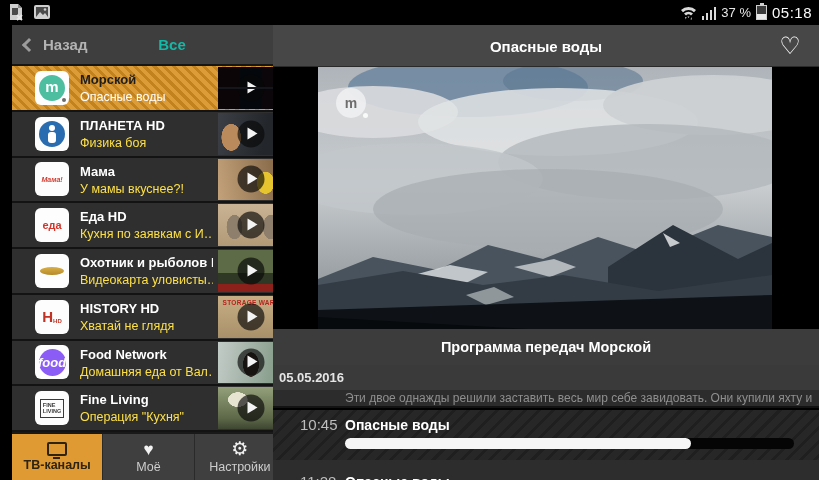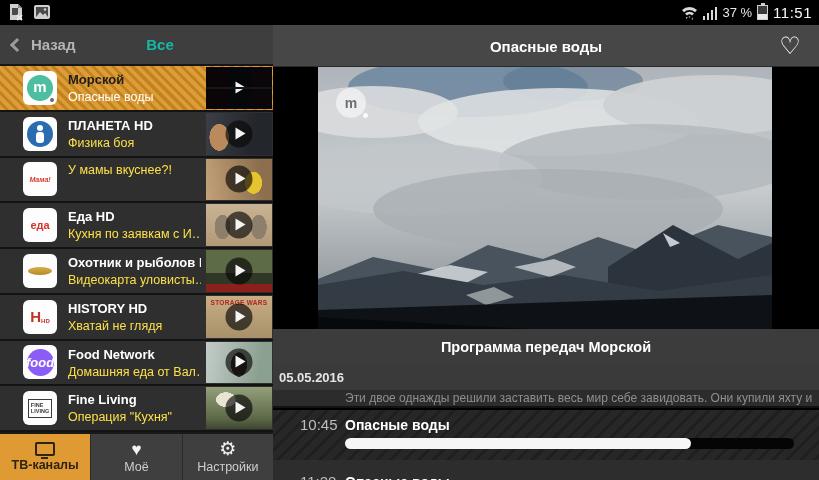--- a/index.html
+++ b/index.html
@@ -14,21 +14,21 @@
   .sb-time { color:#fafafa; font-size:15px; letter-spacing:.5px; }
   .sigbars { display:flex; align-items:flex-end; gap:1.5px; height:14px; }
   .sigbars i { display:block; width:2.5px; background:#d9d9d9; }
   .sigbars i:nth-child(1){height:4px}.sigbars i:nth-child(2){height:7px}
   .sigbars i:nth-child(3){height:10px}.sigbars i:nth-child(4){height:13px}
   .battery { position:relative; width:11px; height:15px; border:1px solid #cfcfcf; background:#3a3a3a; }
   .battery::before { content:""; position:absolute; top:-3px; left:3px; width:4px; height:2px; background:#cfcfcf; }
   .battery .fill { position:absolute; bottom:0; left:0; width:100%; height:40%; background:#e9e9e9; }
 
   
-  .left-panel { position:absolute; left:0; top:25px; width:273px; height:455px; background:#262626; }
+  .left-panel { position:absolute; left:12px; top:25px; width:273px; height:455px; background:#262626; }
   .lheader { position:absolute; left:0; top:0; width:100%; height:41px; background:#3e3e3e; border-bottom:2px solid #161616; }
   .back-btn { position:absolute; left:12px; top:0; height:39px; display:flex; align-items:center; gap:9px; cursor:pointer; }
   .chev { width:10px; height:10px; border-left:3px solid #9c9c9c; border-bottom:3px solid #9c9c9c; transform:rotate(45deg); margin-top:1px; }
   .back-label { color:#b3b3b3; font-size:15px; font-weight:bold; }
   .lheader-title { position:absolute; left:160px; top:0; height:39px; display:flex; align-items:center; transform:translateX(-50%); color:#14b8a6; font-size:15px; font-weight:bold; }
 
   .chan-list { position:absolute; left:0; top:41px; width:273px; height:366px; display:flex; flex-direction:column; }
   .chan { position:relative; flex:1; background:#2f2f2f; border-bottom:2px solid #131313; overflow:hidden; }
   .chan.sel { background:repeating-linear-gradient(45deg,#dc9c38 0 4px,#c2831f 4px 7px); }
   .logo { position:absolute; left:23px; top:50%; transform:translateY(-50%); width:34px; height:34px; background:#fdfdfd; border-radius:6px; display:flex; align-items:center; justify-content:center; overflow:hidden; }
@@ -137,21 +137,21 @@
       <div class="sigbars">
           <i></i>
           <i></i>
           <i></i>
           <i></i>
         </div>
       <span class="sb-batt-txt">37 %</span>
       <div class="battery">
           <div class="fill"></div>
         </div>
-      <span class="sb-time">11:51</span>
+      <span class="sb-time">05:18</span>
     </div>
   </div>
 
   <div class="left-panel">
     <div class="lheader">
       <div class="back-btn">
         <span class="chev"></span>
         <span class="back-label">Назад</span>
       </div>
       <div class="lheader-title">Все</div>
@@ -184,20 +184,21 @@
         <div class="thumb t1">
             <div class="play"></div>
           </div>
       </div>
 
       <div class="chan">
         <div class="logo">
             <span class="lg-mama">Мама!</span>
           </div>
         <div class="chan-txt">
+          <div class="chan-name">Мама</div>
           <div class="chan-prog">У мамы вкуснее?!</div>
         </div>
         <div class="thumb t2">
             <div class="play"></div>
           </div>
       </div>
 
       <div class="chan">
         <div class="logo">
             <span class="lg-eda">еда</span>

